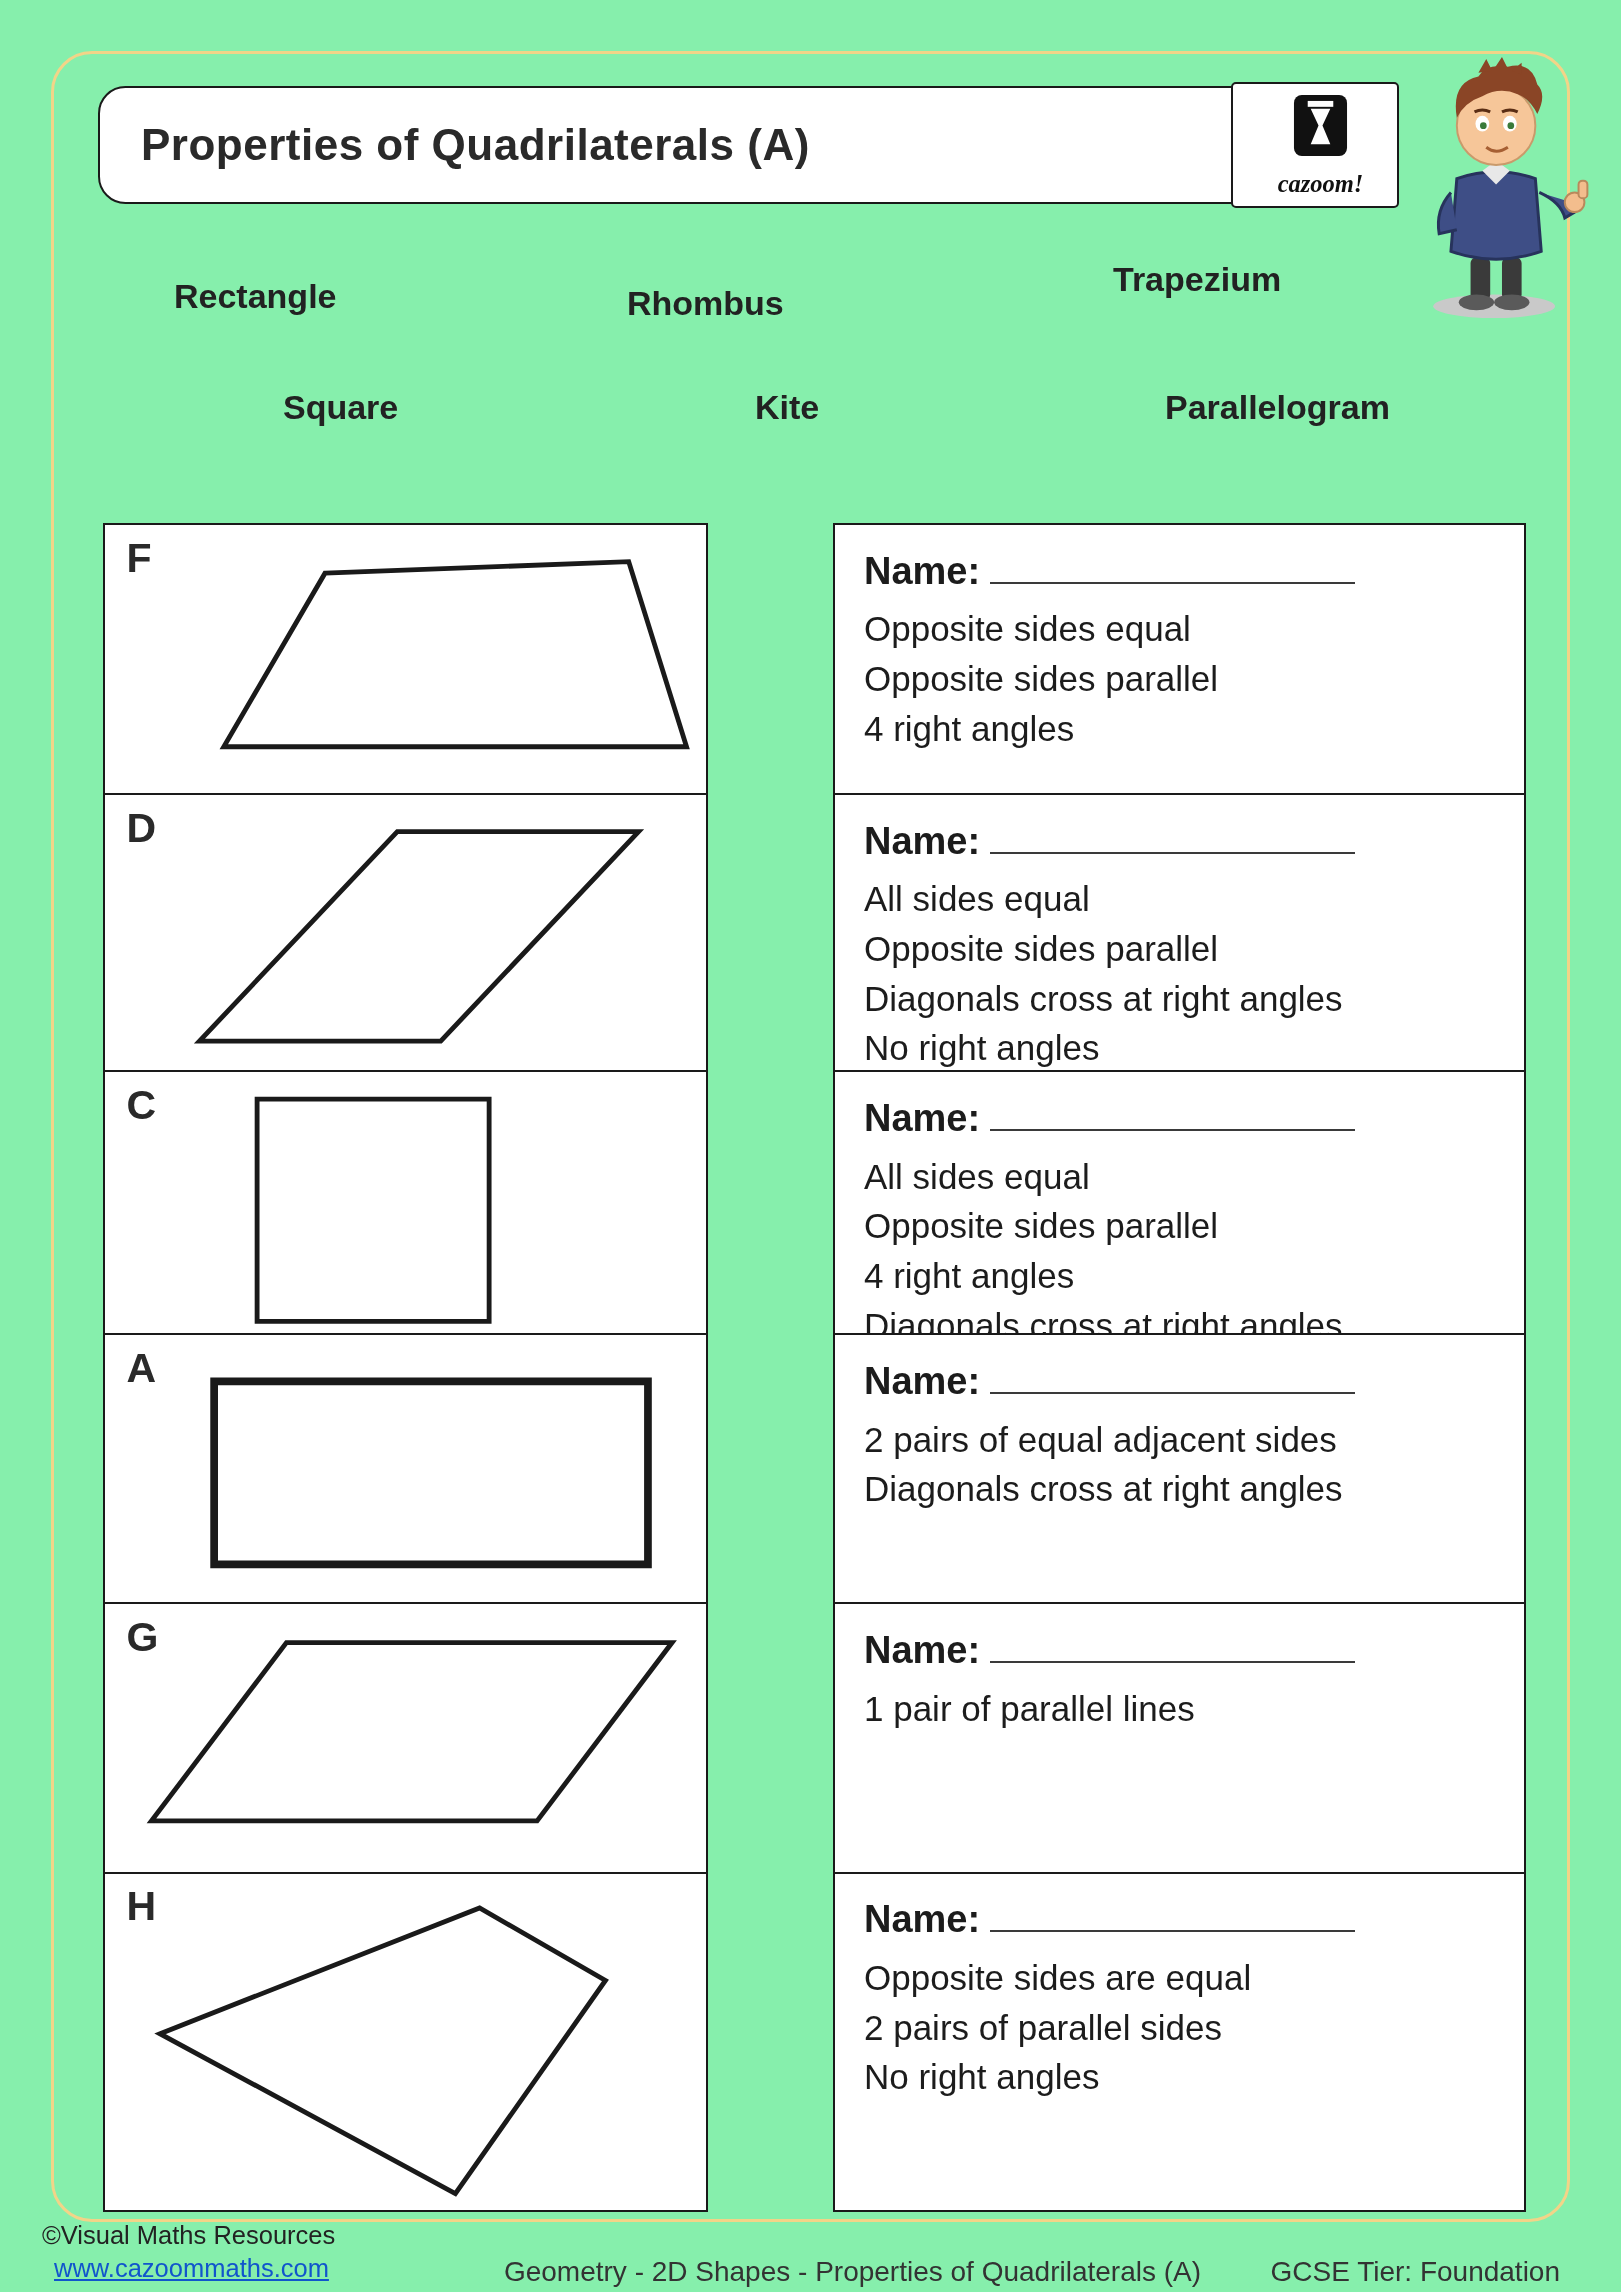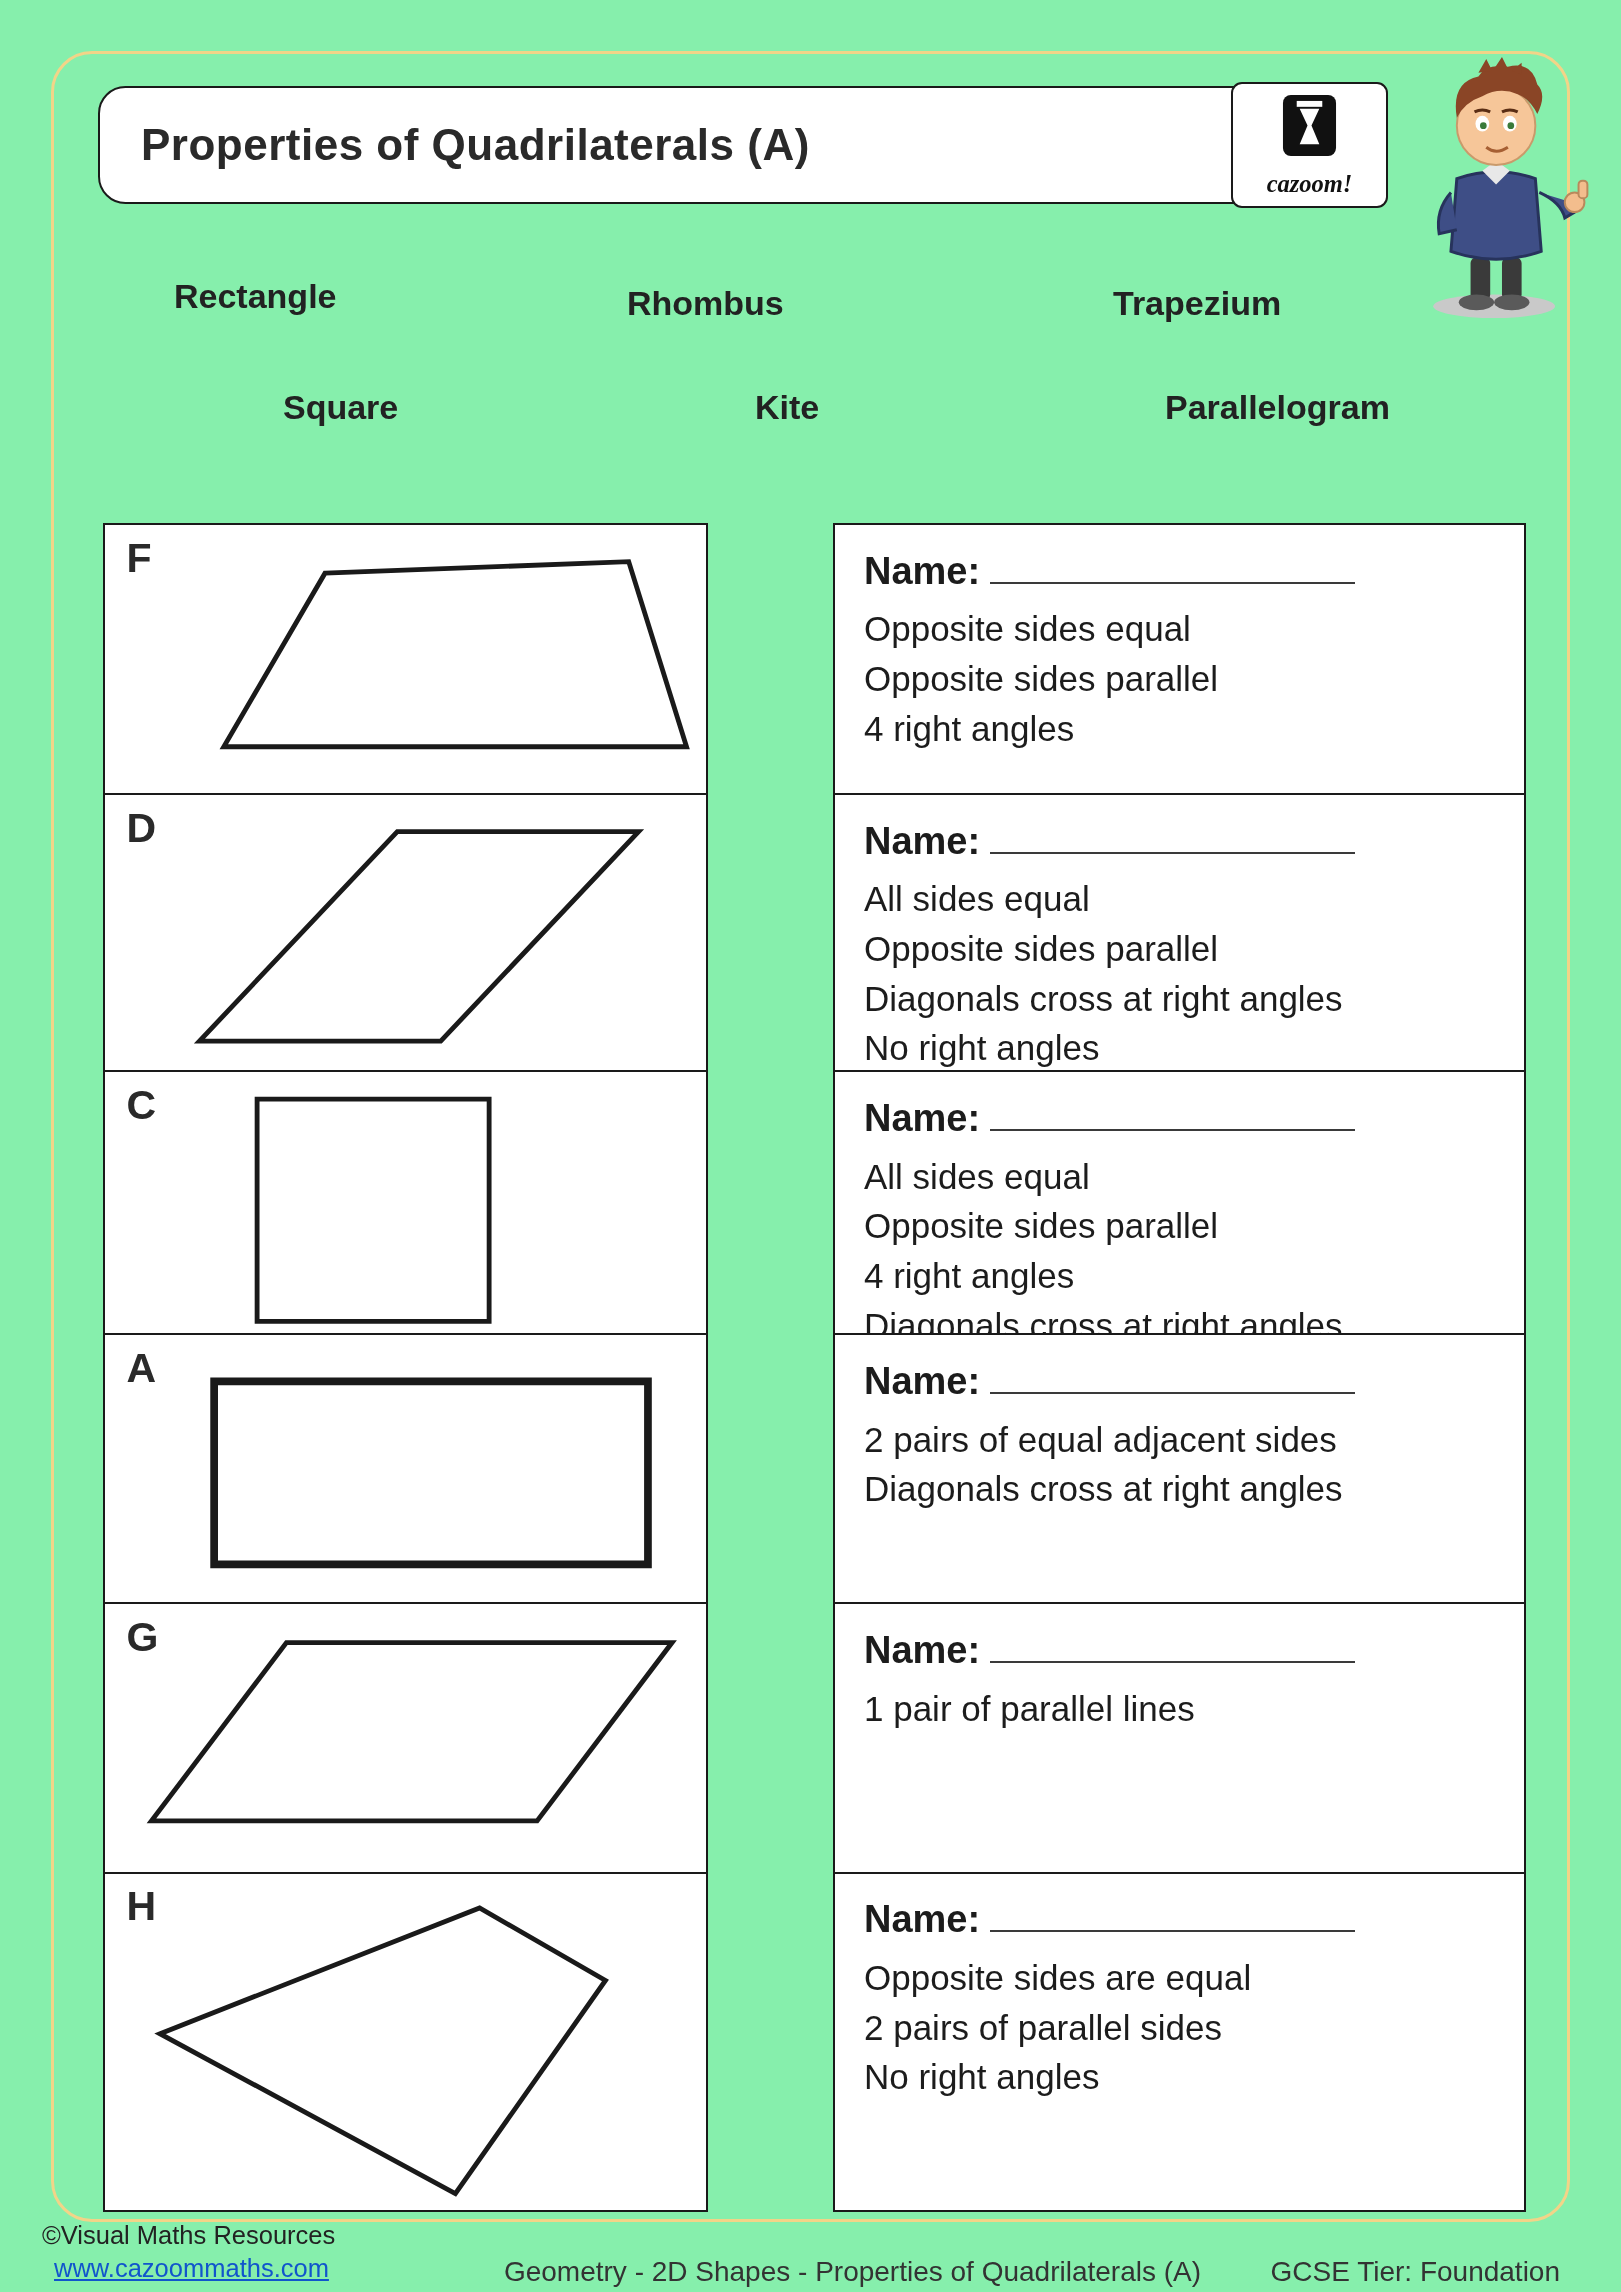--- a/index.html
+++ b/index.html
@@ -19,22 +19,22 @@
   .title-box{
     position:absolute;left:98px;top:86px;width:1286px;height:114px;
     border:2px solid #1a1a1a;border-radius:27.4px;background:#fff;
     display:flex;align-items:center;
   }
   .title-box .title{
     padding-left:41px;font-size:44px;font-weight:bold;color:#2a2a2a;letter-spacing:0.5px;
   }
   .logo-box{
     position:absolute;left:1231px;top:82px;width:153px;height:122px;
-    border:2px solid #1a1a1a;border-radius:11px;background:#fff;
-    display:flex;flex-direction:column;align-items:center;justify-content:center;gap:12px;
+    border:2px solid #1a1a1a;border-radius:5px;background:#fff;
+    display:flex;flex-direction:column;align-items:center;justify-content:center;gap:12px;padding-left:11px;
   }
   .logo-mark{width:57px;height:65px;}
   .logo-text{
     font-family:"Liberation Serif", serif;font-style:italic;font-weight:bold;
     font-size:24.5px;color:#111;
   }
   .mascot{position:absolute;left:1392px;top:55px;width:218px;height:267px;}
   
   .word{position:absolute;font-size:34px;font-weight:bold;color:#222;}
   
@@ -104,21 +104,21 @@
     <ellipse cx="120" cy="70" rx="7" ry="8" fill="#fff"></ellipse>
     <circle cx="93" cy="72" r="3.4" fill="#3a7a3a"></circle>
     <circle cx="121" cy="72" r="3.4" fill="#3a7a3a"></circle>
     <path d="M84 58 Q92 54 100 58" stroke="#5a2d14" stroke-width="3" fill="none"></path>
     <path d="M112 58 Q120 54 128 58" stroke="#5a2d14" stroke-width="3" fill="none"></path>
     <path d="M96 94 Q106 102 118 94" stroke="#a65f33" stroke-width="3" fill="none"></path>
   </svg>
 
   <span class="word" style="left:174px;top:277px;">Rectangle</span>
   <span class="word" style="left:627px;top:284px;">Rhombus</span>
-  <span class="word" style="left:1113px;top:284px;">Trapezium</span>
+  <span class="word" style="left:1113px;top:260px;">Trapezium</span>
   <span class="word" style="left:283px;top:388px;">Square</span>
   <span class="word" style="left:755px;top:388px;">Kite</span>
   <span class="word" style="left:1165px;top:388px;">Parallelogram</span>
 
   <div class="rows">
 
     <div class="row r0">
       <div class="cell shape-cell">
         <svg class="shape-svg" viewBox="0 0 617 279">
           <polygon points="225,50 540,38 600,230 120,230"></polygon>

